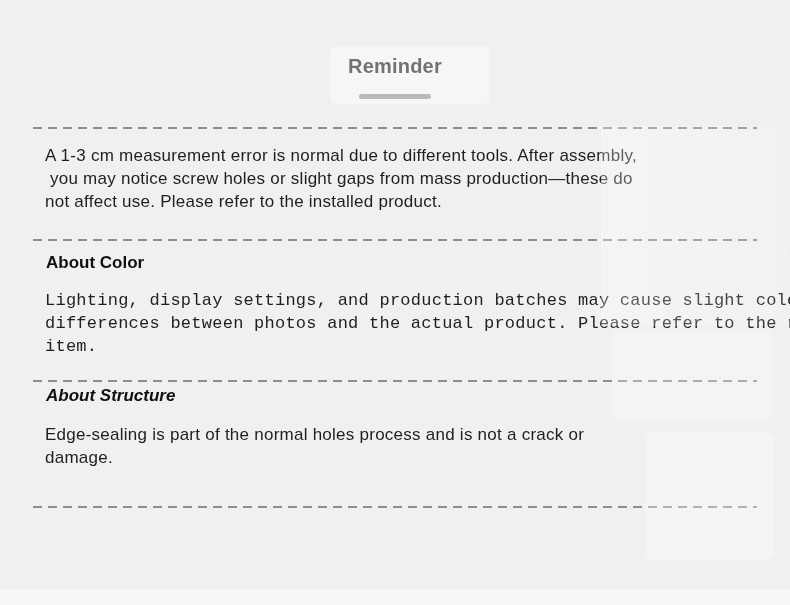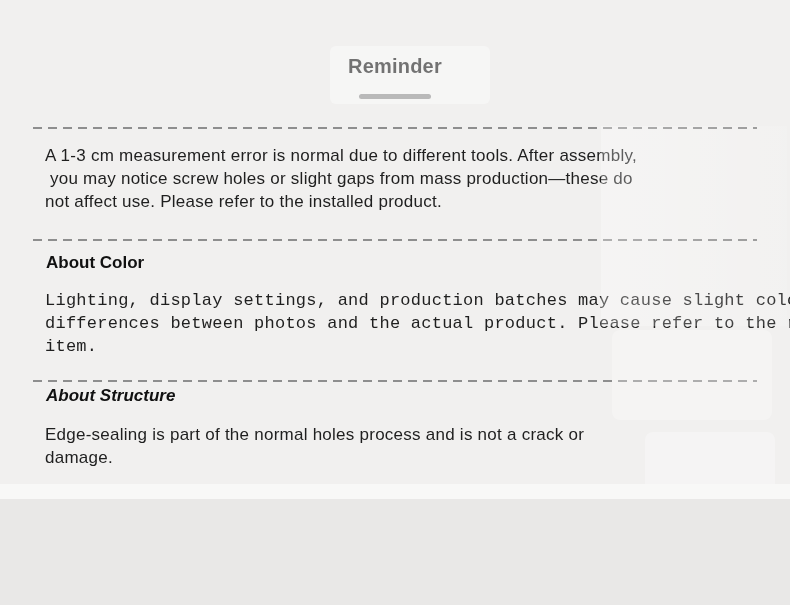--- a/index.html
+++ b/index.html
@@ -3,21 +3,21 @@
 <meta charset="utf-8">
 <style>
   html, body { margin: 0; padding: 0; }
   body {
     font-family: "Liberation Sans", sans-serif;
     background: #e9e8e7;
   }
   .page {
     position: relative;
     width: 790px;
-    height: 499px;
+    height: 605px;
     margin: 0 auto;
     background: #f1f0ef;
     overflow: hidden;
   }
 
   
   .ghost { position: absolute; pointer-events: none; }
   .ghost.g-title   { left: 330px; top: 46px;  width: 160px; height: 58px;  background: rgba(255,255,255,0.40); border-radius: 6px; }
   .ghost.g-right-1 { left: 601px; top: 126px; width: 186px; height: 200px; background: linear-gradient(to right, rgba(255,255,255,0.30), rgba(255,255,255,0.10)); }
   .ghost.g-right-2 { left: 612px; top: 330px; width: 160px; height: 90px;  background: rgba(255,255,255,0.28); border-radius: 8px; }

